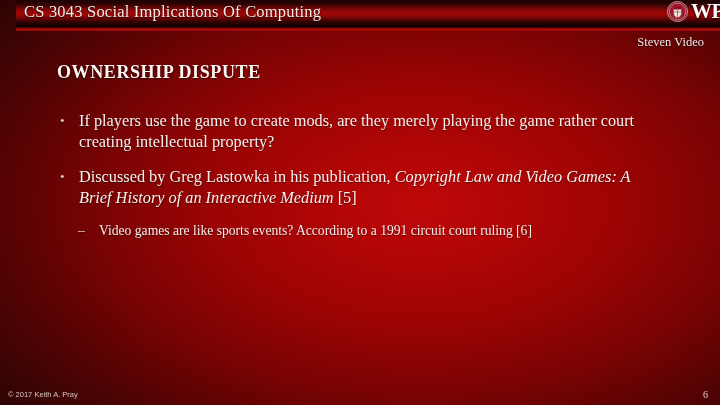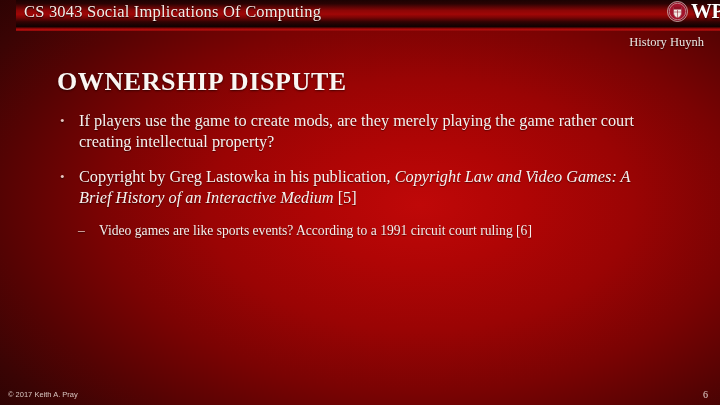--- a/index.html
+++ b/index.html
@@ -85,21 +85,21 @@
     font-size: 12.5px;
     color: #f0e8e4;
     text-shadow: 0 1px 1px rgba(0,0,0,0.7);
   }
 
   
   #slide-title {
     position: absolute;
     left: 57px;
     top: 50px;
-    font-size: 26px;
+    font-size: 18px;
     color: #faf6f3;
     letter-spacing: 0.6px;
     text-shadow: 0 1px 2px rgba(0,0,0,0.55);
   }
 
   
   #body {
     position: absolute;
     left: 57px;
     top: 110px;
@@ -176,34 +176,34 @@
         <circle cx="21" cy="21" r="16.5" fill="none" stroke="#f0e6e2" stroke-width="1"></circle>
         <path d="M13 12 H29 V24 Q29 31 21 34 Q13 31 13 24 Z" fill="#f2e9e5" stroke="#7d0b1e" stroke-width="0.8"></path>
         <path d="M13 12 H29 V17 H13 Z" fill="#8d1022"></path>
         <path d="M21 18 V34" stroke="#8d1022" stroke-width="1.1" fill="none"></path>
         <path d="M14 22 H28" stroke="#8d1022" stroke-width="1" fill="none"></path>
       </svg>
       <span id="wpi-word">WPI</span>
     </div>
   </div>
 
-  <div id="author">History Huynh</div>
+  <div id="author">Steven Video</div>
 
   <h1 id="slide-title">OWNERSHIP DISPUTE</h1>
 
   <div id="body">
 
     <div class="bullet-l1">
       <span class="marker">•</span>
       <span class="btext"><span>If players use the game to create mods, are they merely playing the game rather court creating intellectual property?</span></span>
     </div>
 
     <div class="bullet-l1">
       <span class="marker">•</span>
-      <span class="btext"><span>Copyright by Greg Lastowka in his publication, </span><span class="ital">Copyright Law and Video Games: A Brief History of an Interactive Medium</span><span> [5]</span></span>
+      <span class="btext"><span>Discussed by Greg Lastowka in his publication, </span><span class="ital">Copyright Law and Video Games: A Brief History of an Interactive Medium</span><span> [5]</span></span>
     </div>
 
     <div class="bullet-l2">
       <span class="marker">–</span>
       <span class="btext"><span>Video games are like sports events? According to a 1991 circuit court ruling [6]</span></span>
     </div>
 
   </div>
 
   <div id="copyright">© 2017 Keith A. Pray</div>

